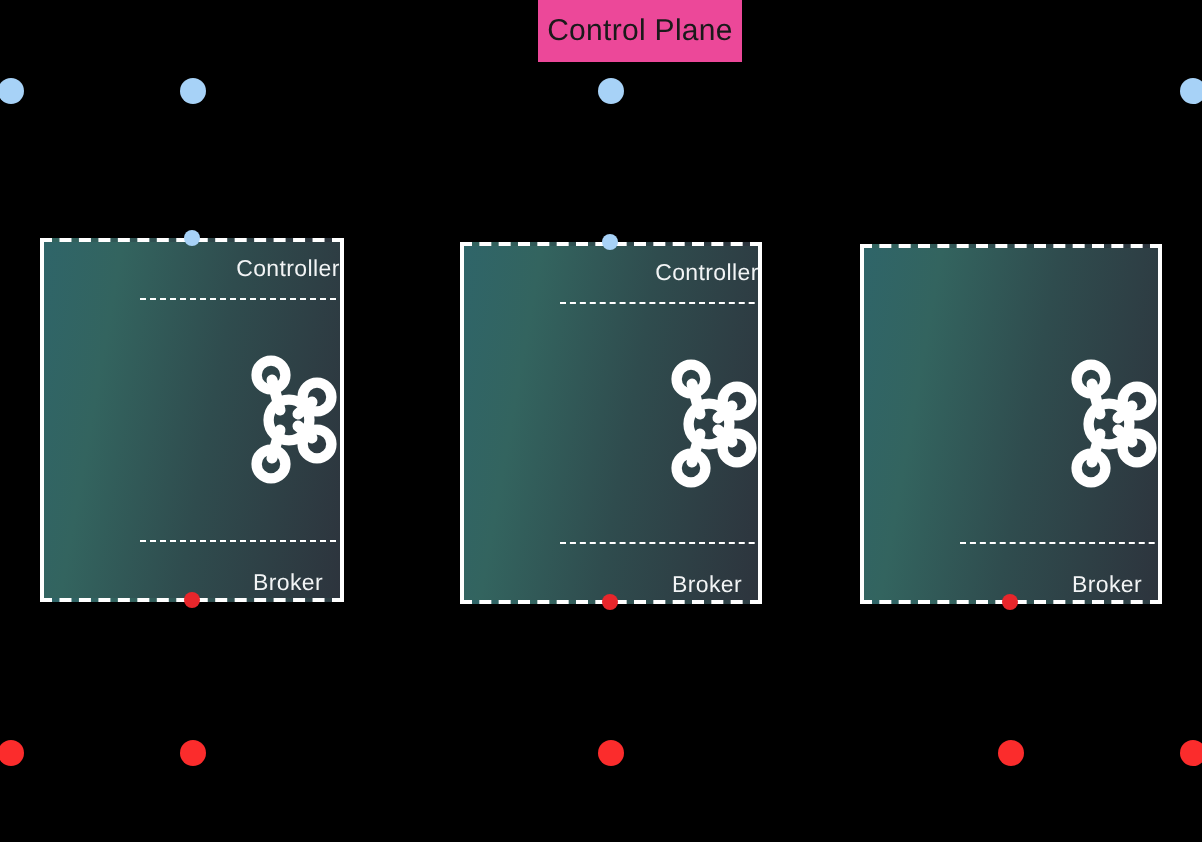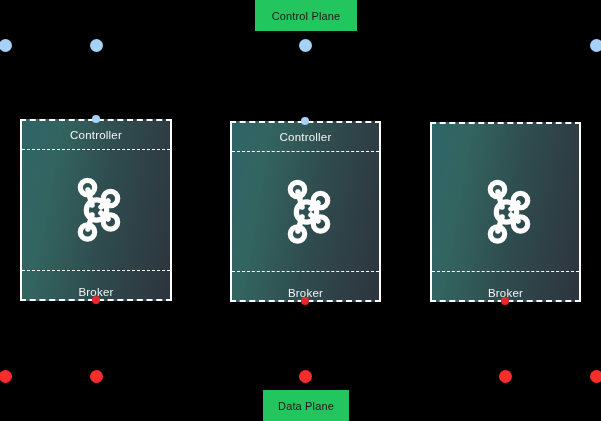--- a/index.html
+++ b/index.html
@@ -16,28 +16,29 @@
   #stage {
     position: relative;
     width: 601px;
     height: 421px;
     background: #000000;
   }
 
   
   .plane-chip {
     position: absolute;
-    background: #22c55e;
+    background: #ec4899;
     color: #1a1a1a;
-    font-size: 11px;
+    font-size: 15px;
     letter-spacing: 0.15px;
     display: flex;
     align-items: center;
     justify-content: center;
     box-sizing: border-box;
+    margin-left: 14px;
   }
 
   
   .rail-dot {
     position: absolute;
     width: 13px;
     height: 13px;
     border-radius: 50%;
     box-sizing: border-box;
   }
@@ -52,20 +53,21 @@
     border-right: 2px solid #ffffff;
     border-top: 2px dashed #ffffff;
     border-bottom: 2px dashed #ffffff;
     background: linear-gradient(100deg, #2f6569 0%, #33645f 22%, #2f4c4e 55%, #2d343d 100%);
     overflow: hidden;
   }
   .node-inner {
     position: relative;
     width: 100%;
     height: 100%;
+    margin-left: 48px;
   }
 
   .node-section-label {
     position: absolute;
     left: 0;
     right: 0;
     text-align: center;
     color: #f2f4f5;
     font-size: 11.5px;
     letter-spacing: 0.2px;
@@ -103,21 +105,20 @@
   .nub.blue { background: #a7d2f7; }
   .nub.red  { background: #e8262b; }
 </style>
 </head>
 <body>
 
 <div id="stage">
 
   <div class="plane-chip" id="control-plane-chip" style="left: 255px; top: 0px; width: 102px; height: 31px;">Control Plane</div>
 
-  <div class="plane-chip" id="data-plane-chip" style="left: 263px; top: 390px; width: 86px; height: 31px;">Data Plane</div>
 
   <div id="control-dots">
       <div class="rail-dot blue" style="left: -1.5px; top: 38.5px; background: rgb(167, 210, 247);"></div>
       <div class="rail-dot blue" style="left: 89.5px; top: 38.5px; background: rgb(167, 210, 247);"></div>
       <div class="rail-dot blue" style="left: 298.5px; top: 38.5px; background: rgb(167, 210, 247);"></div>
       <div class="rail-dot blue" style="left: 589.5px; top: 38.5px; background: rgb(167, 210, 247);"></div>
     </div>
   <div id="data-dots">
       <div class="rail-dot red" style="left: -1.5px; top: 369.5px; background: rgb(251, 44, 44);"></div>
       <div class="rail-dot red" style="left: 89.5px; top: 369.5px; background: rgb(251, 44, 44);"></div>

